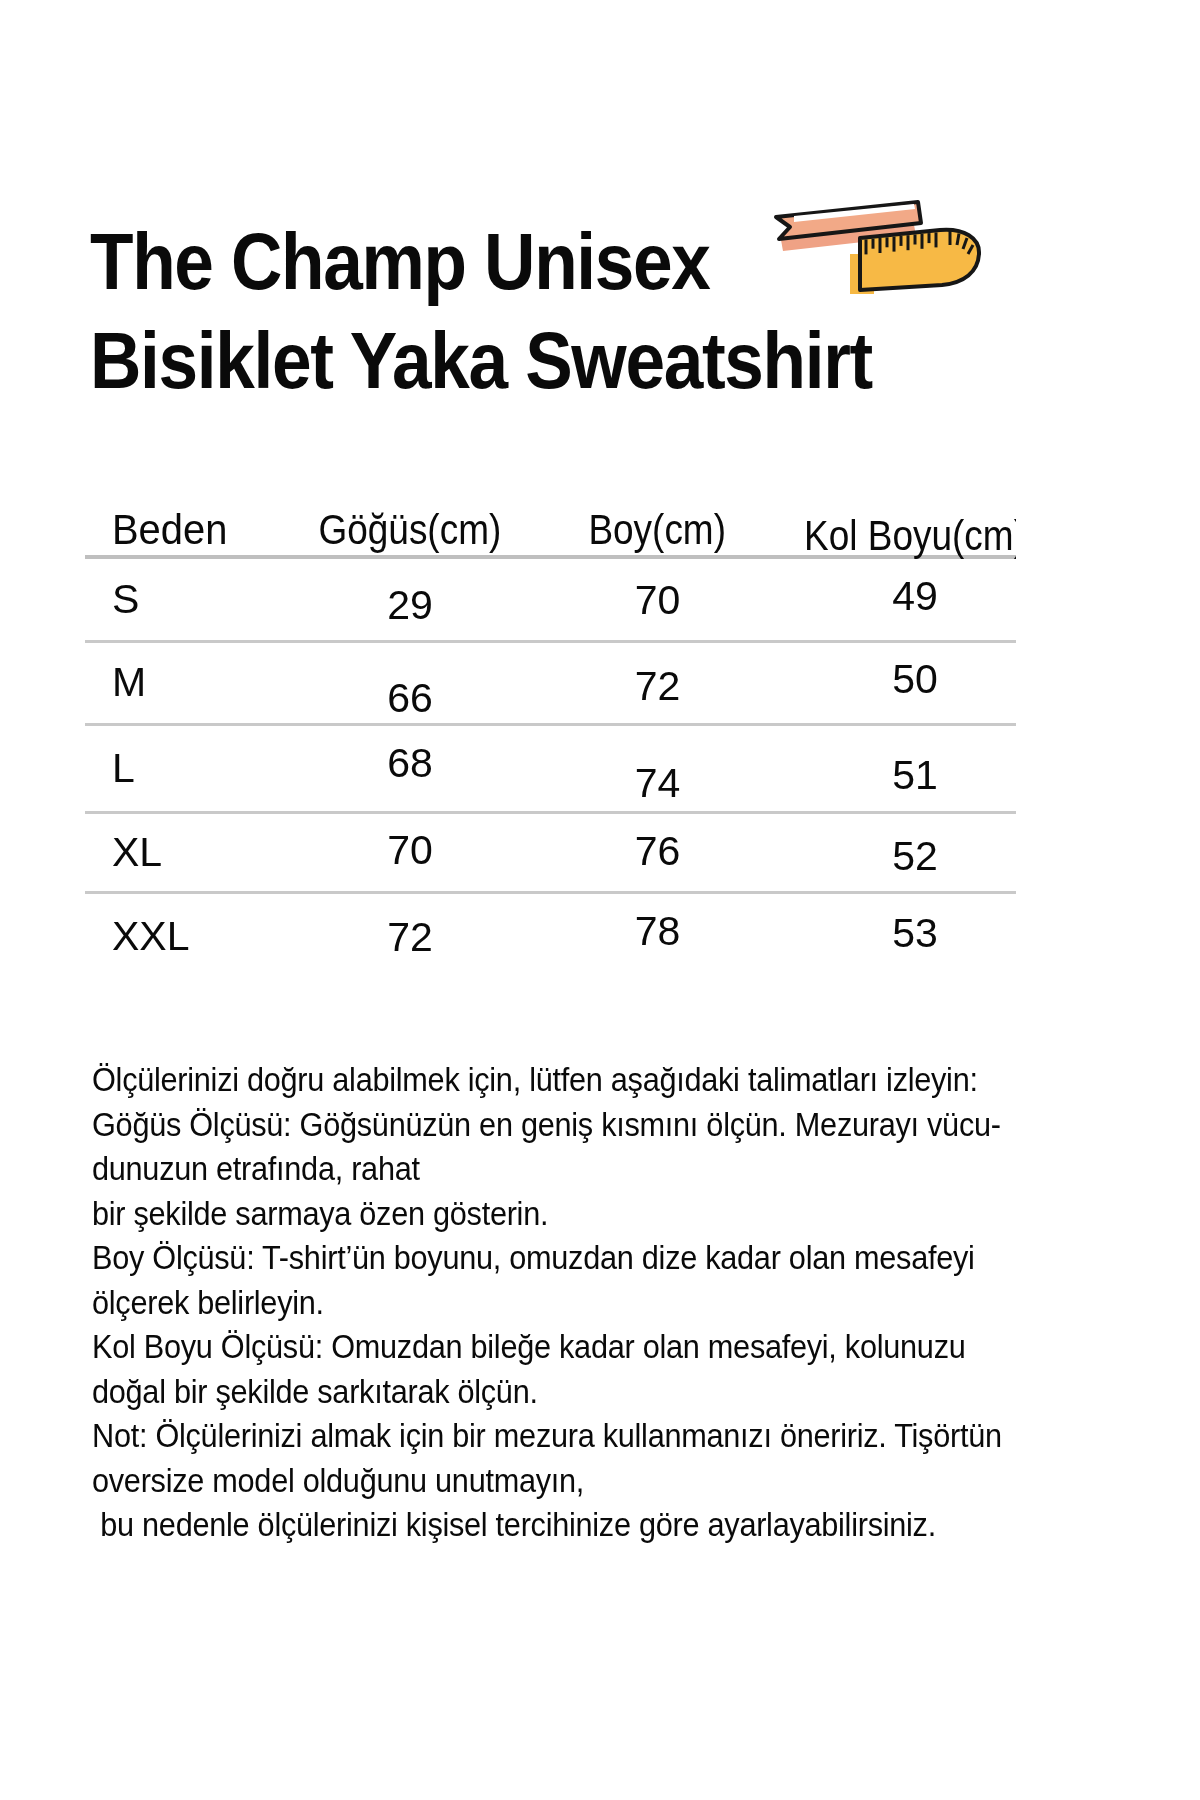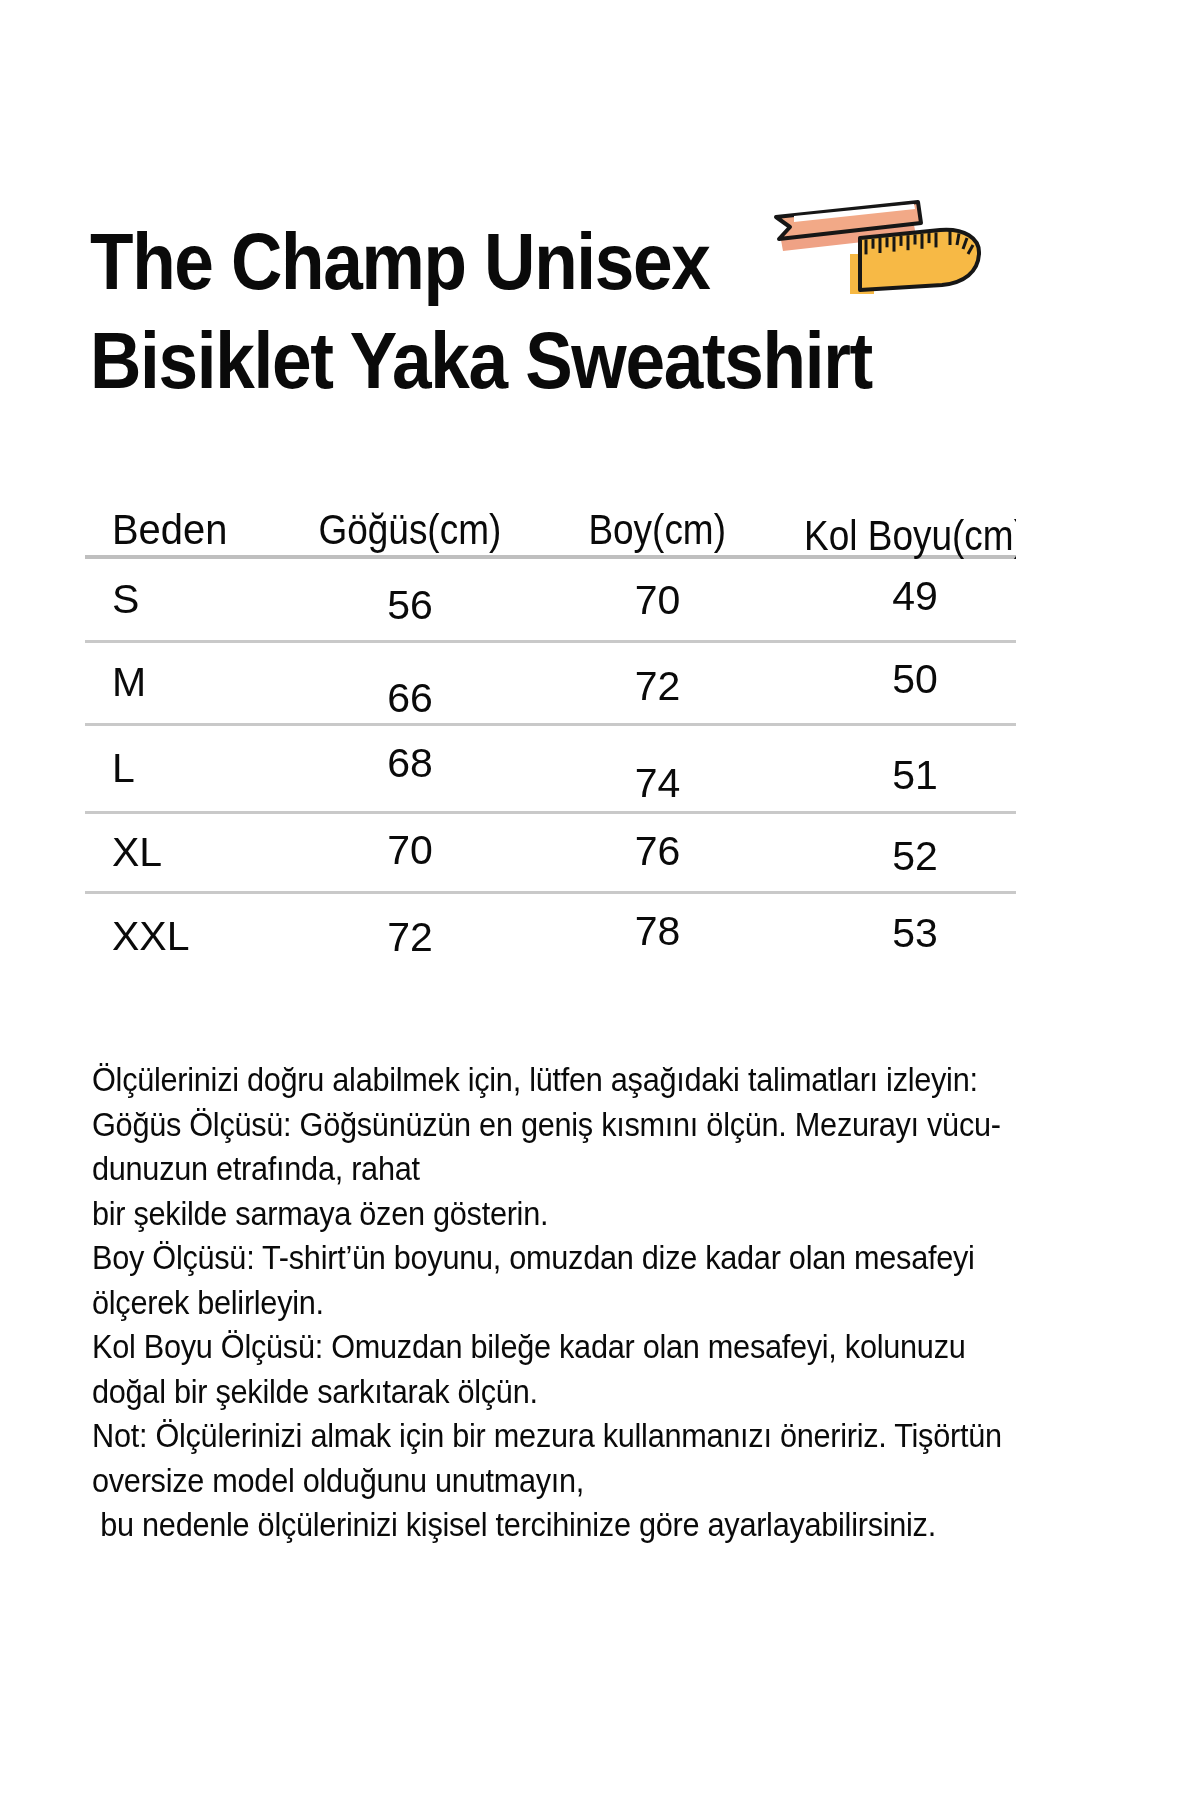--- a/index.html
+++ b/index.html
@@ -113,21 +113,21 @@
       <tr>
         <th><span class="condl">Beden</span></th>
         <th><span class="cond">Göğüs(cm)</span></th>
         <th><span class="cond">Boy(cm)</span></th>
         <th><span class="cond">Kol Boyu(cm)</span></th>
       </tr>
     </thead>
     <tbody>
       <tr class="r1">
         <td><span>S</span></td>
-        <td><span>56</span></td>
+        <td><span>29</span></td>
         <td><span>70</span></td>
         <td><span>49</span></td>
       </tr>
       <tr class="r2">
         <td><span>M</span></td>
         <td><span>66</span></td>
         <td><span>72</span></td>
         <td><span>50</span></td>
       </tr>
       <tr class="r3">

